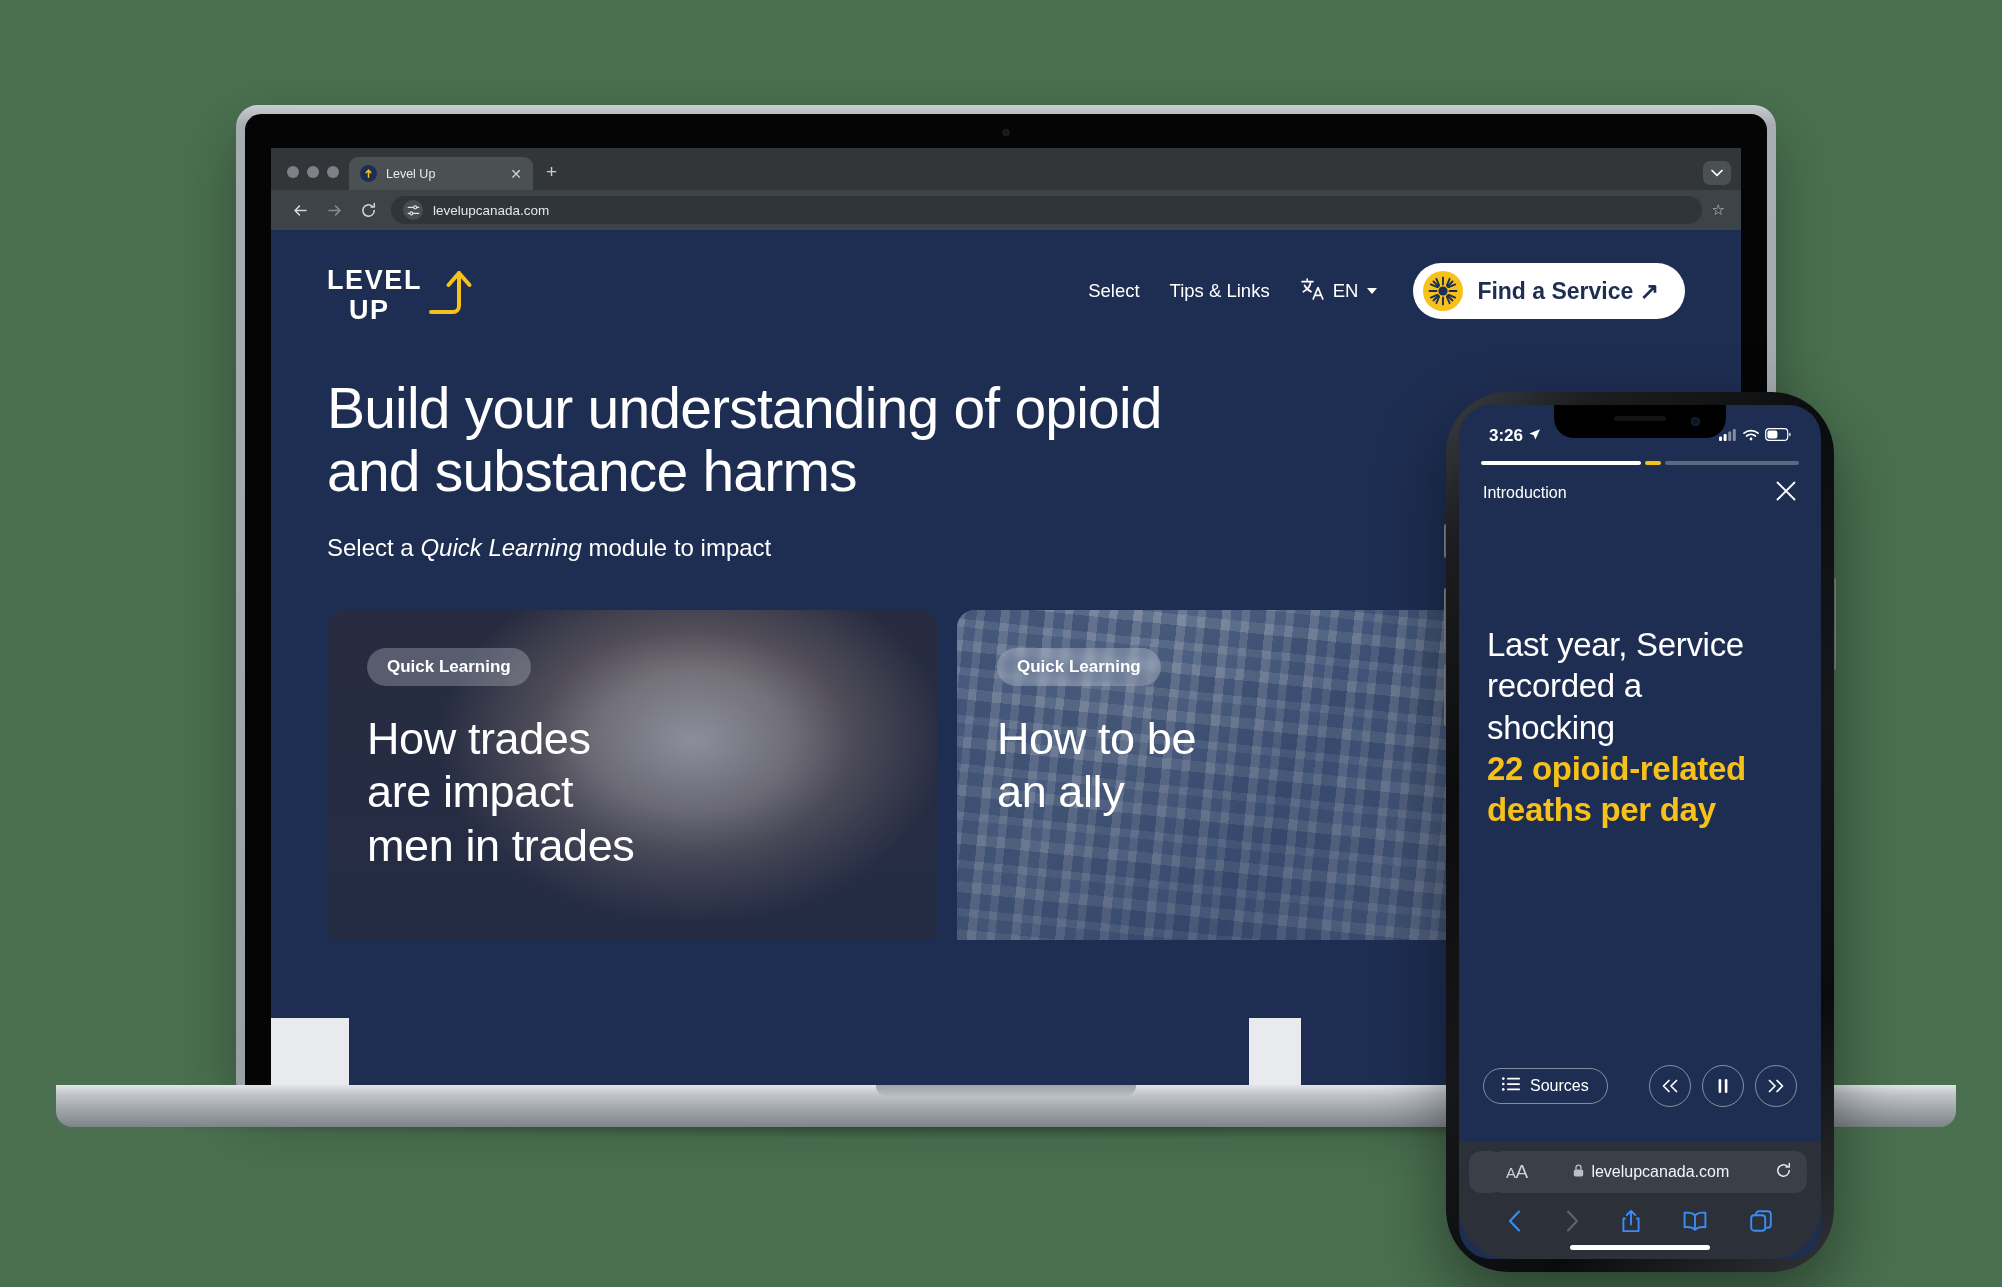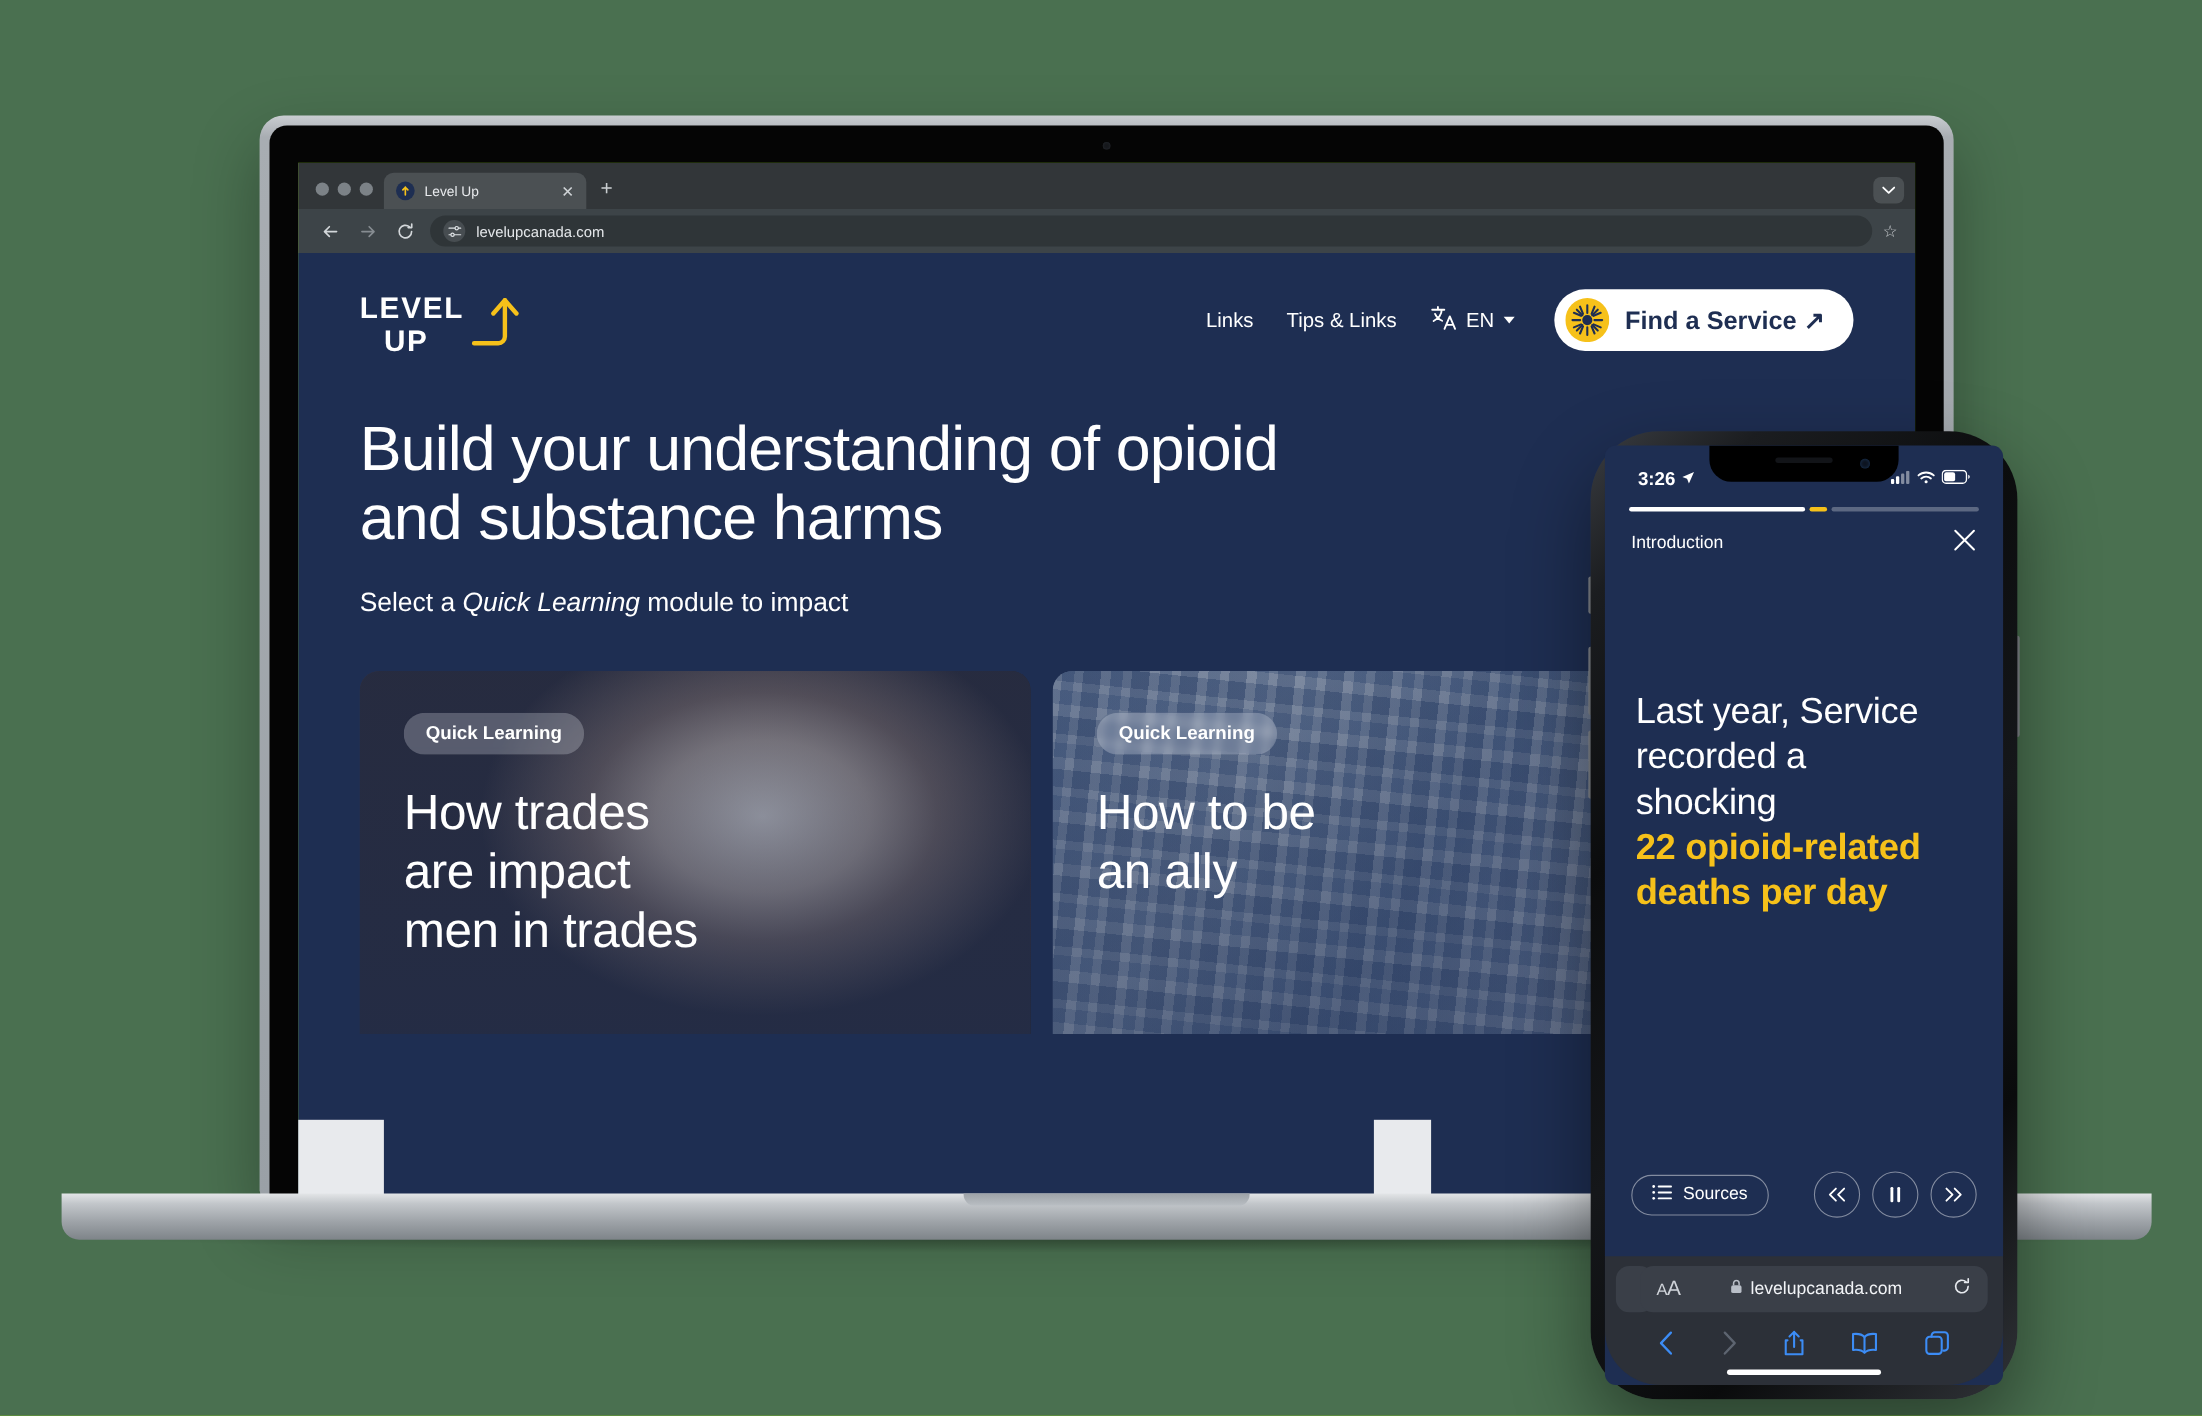--- a/index.html
+++ b/index.html
@@ -203,21 +203,21 @@
   }
   .phone-frame {
     position: absolute; inset: 0;
     background: linear-gradient(135deg,#3a3d42 0%, #1b1d20 12%, #0b0c0d 32%, #15171a 55%, #0a0b0c 78%, #303338 100%);
     border-radius: 62px;
     padding: 13px;
     box-shadow: 0 30px 70px rgba(0,0,0,0.42);
   }
   .phone-screen {
     width: 100%; height: 100%;
-    background: #1e2e52; border-radius: 10px;
+    background: #1e2e52; border-radius: 32px;
     overflow: hidden; position: relative;
   }
   .side-btn {
     position: absolute; left: -2px; width: 4px;
     background: linear-gradient(90deg,#8d9196,#5a5e63);
     border-radius: 2px 0 0 2px;
   }
   .sb1 { top: 132px; height: 34px; }
   .sb2 { top: 196px; height: 62px; }
   .sb3 { top: 272px; height: 62px; }
@@ -389,21 +389,21 @@
                 <svg width="52" height="58" viewBox="0 0 52 58">
                   <path d="M6 49h22a6 6 0 0 0 6-6V10" stroke="#f6c11a" stroke-width="4" fill="none" stroke-linecap="round" stroke-linejoin="round"></path>
                   <path d="M34 10 23.5 22M34 10 44.5 22" stroke="#f6c11a" stroke-width="4" fill="none" stroke-linecap="round" stroke-linejoin="round"></path>
                   <circle cx="-6" cy="49" r="2.3" fill="#f6c11a"></circle>
                   <circle cx="-14" cy="49" r="2.3" fill="#f6c11a"></circle>
                   <circle cx="-22" cy="49" r="2.3" fill="#f6c11a"></circle>
                 </svg>
               </span>
             </div>
             <div class="nav-right">
-              <a class="nav-link">Links</a>
+              <a class="nav-link">Select</a>
               <a class="nav-link underlined">Tips &amp; Links</a>
               <div class="lang">
                 <span>
                   <svg width="26" height="24" viewBox="0 0 26 24">
                     <path d="M2 4.6h11M7.2 2v2.6M10.6 4.6c0 4.4-3.1 8-7.3 10.2M4.6 8.4c1.3 2.9 3.6 5 6.4 6.2" stroke="#ffffff" stroke-width="1.7" fill="none" stroke-linecap="round" stroke-linejoin="round"></path>
                     <path d="M13.2 22 18 10.6 22.8 22M15 18.3h6" stroke="#ffffff" stroke-width="1.7" fill="none" stroke-linecap="round" stroke-linejoin="round"></path>
                   </svg>
                 </span>
                 <span>EN</span>
                 <span class="caret"></span>

